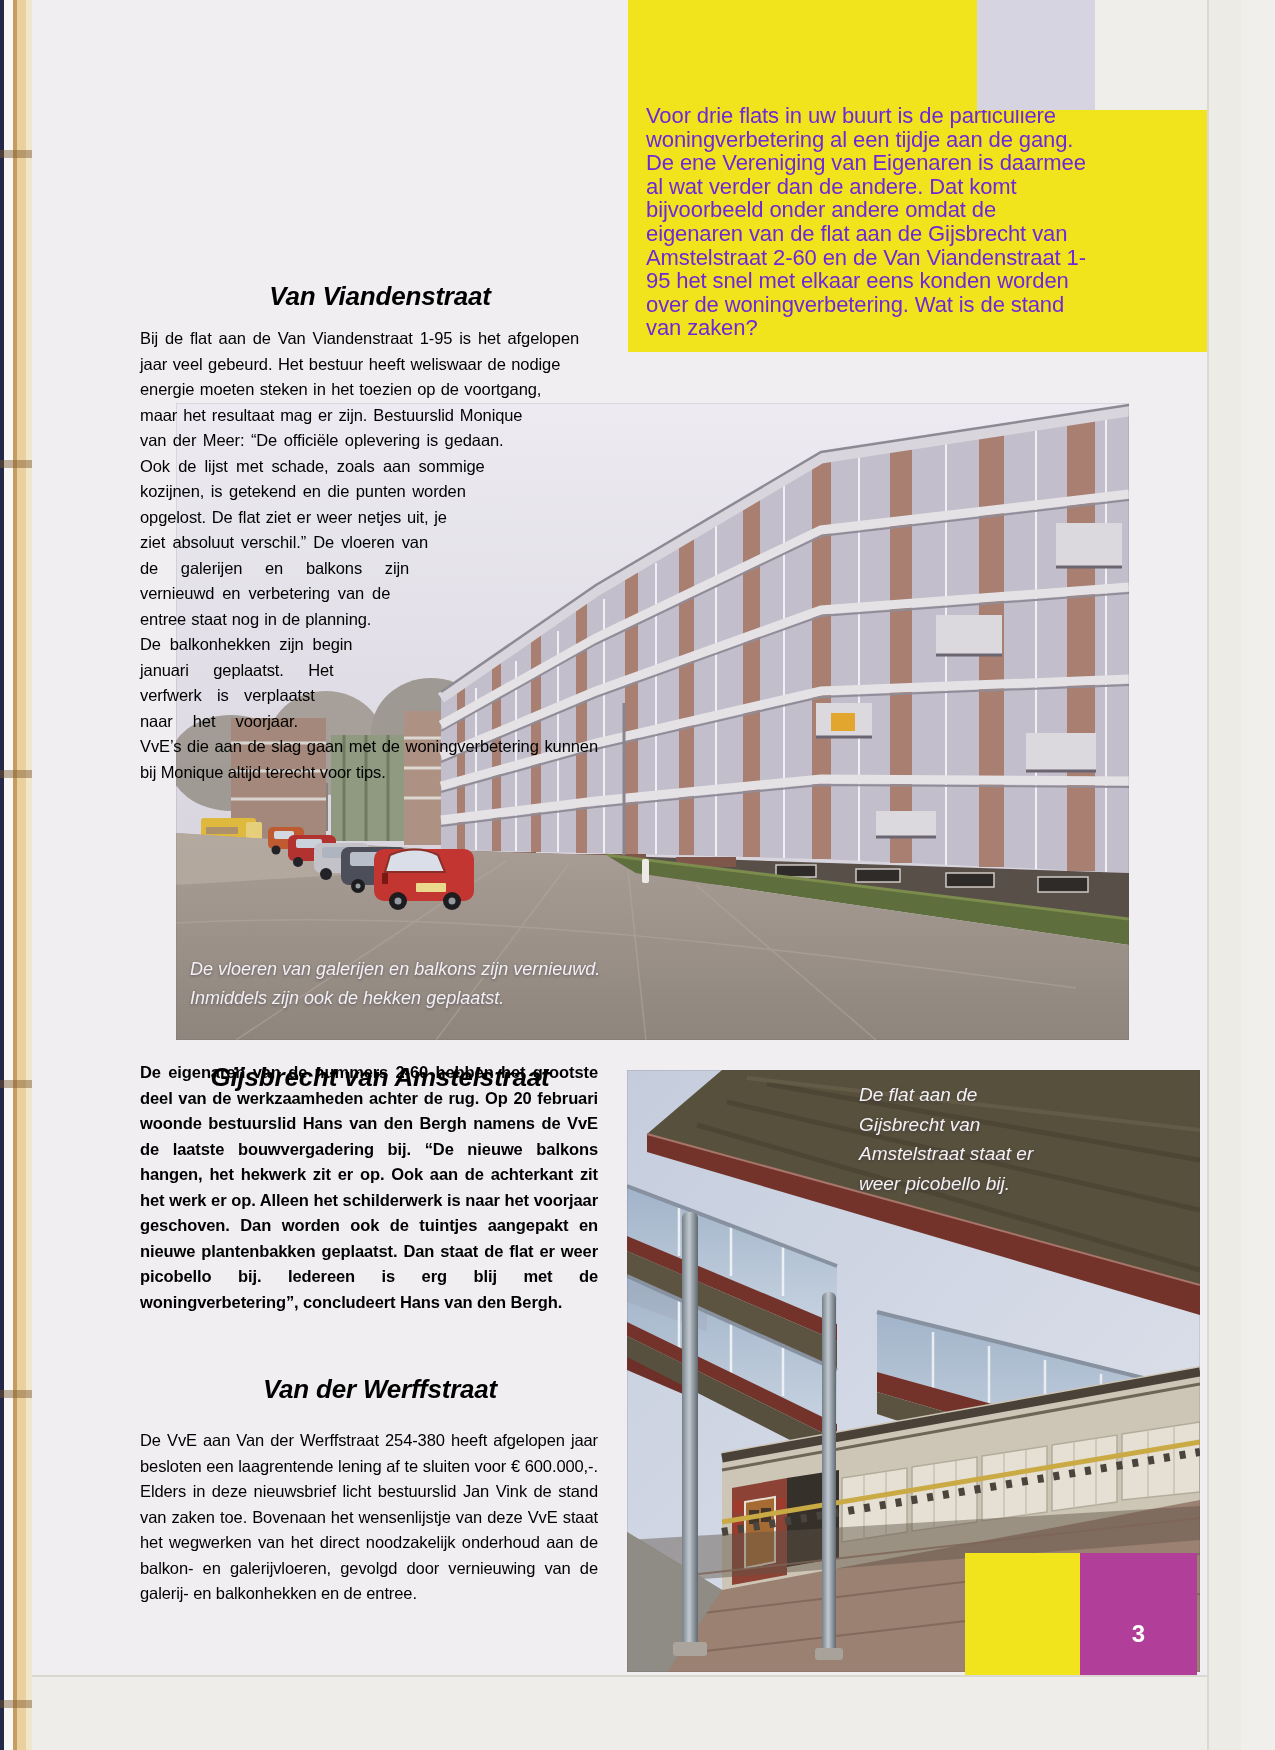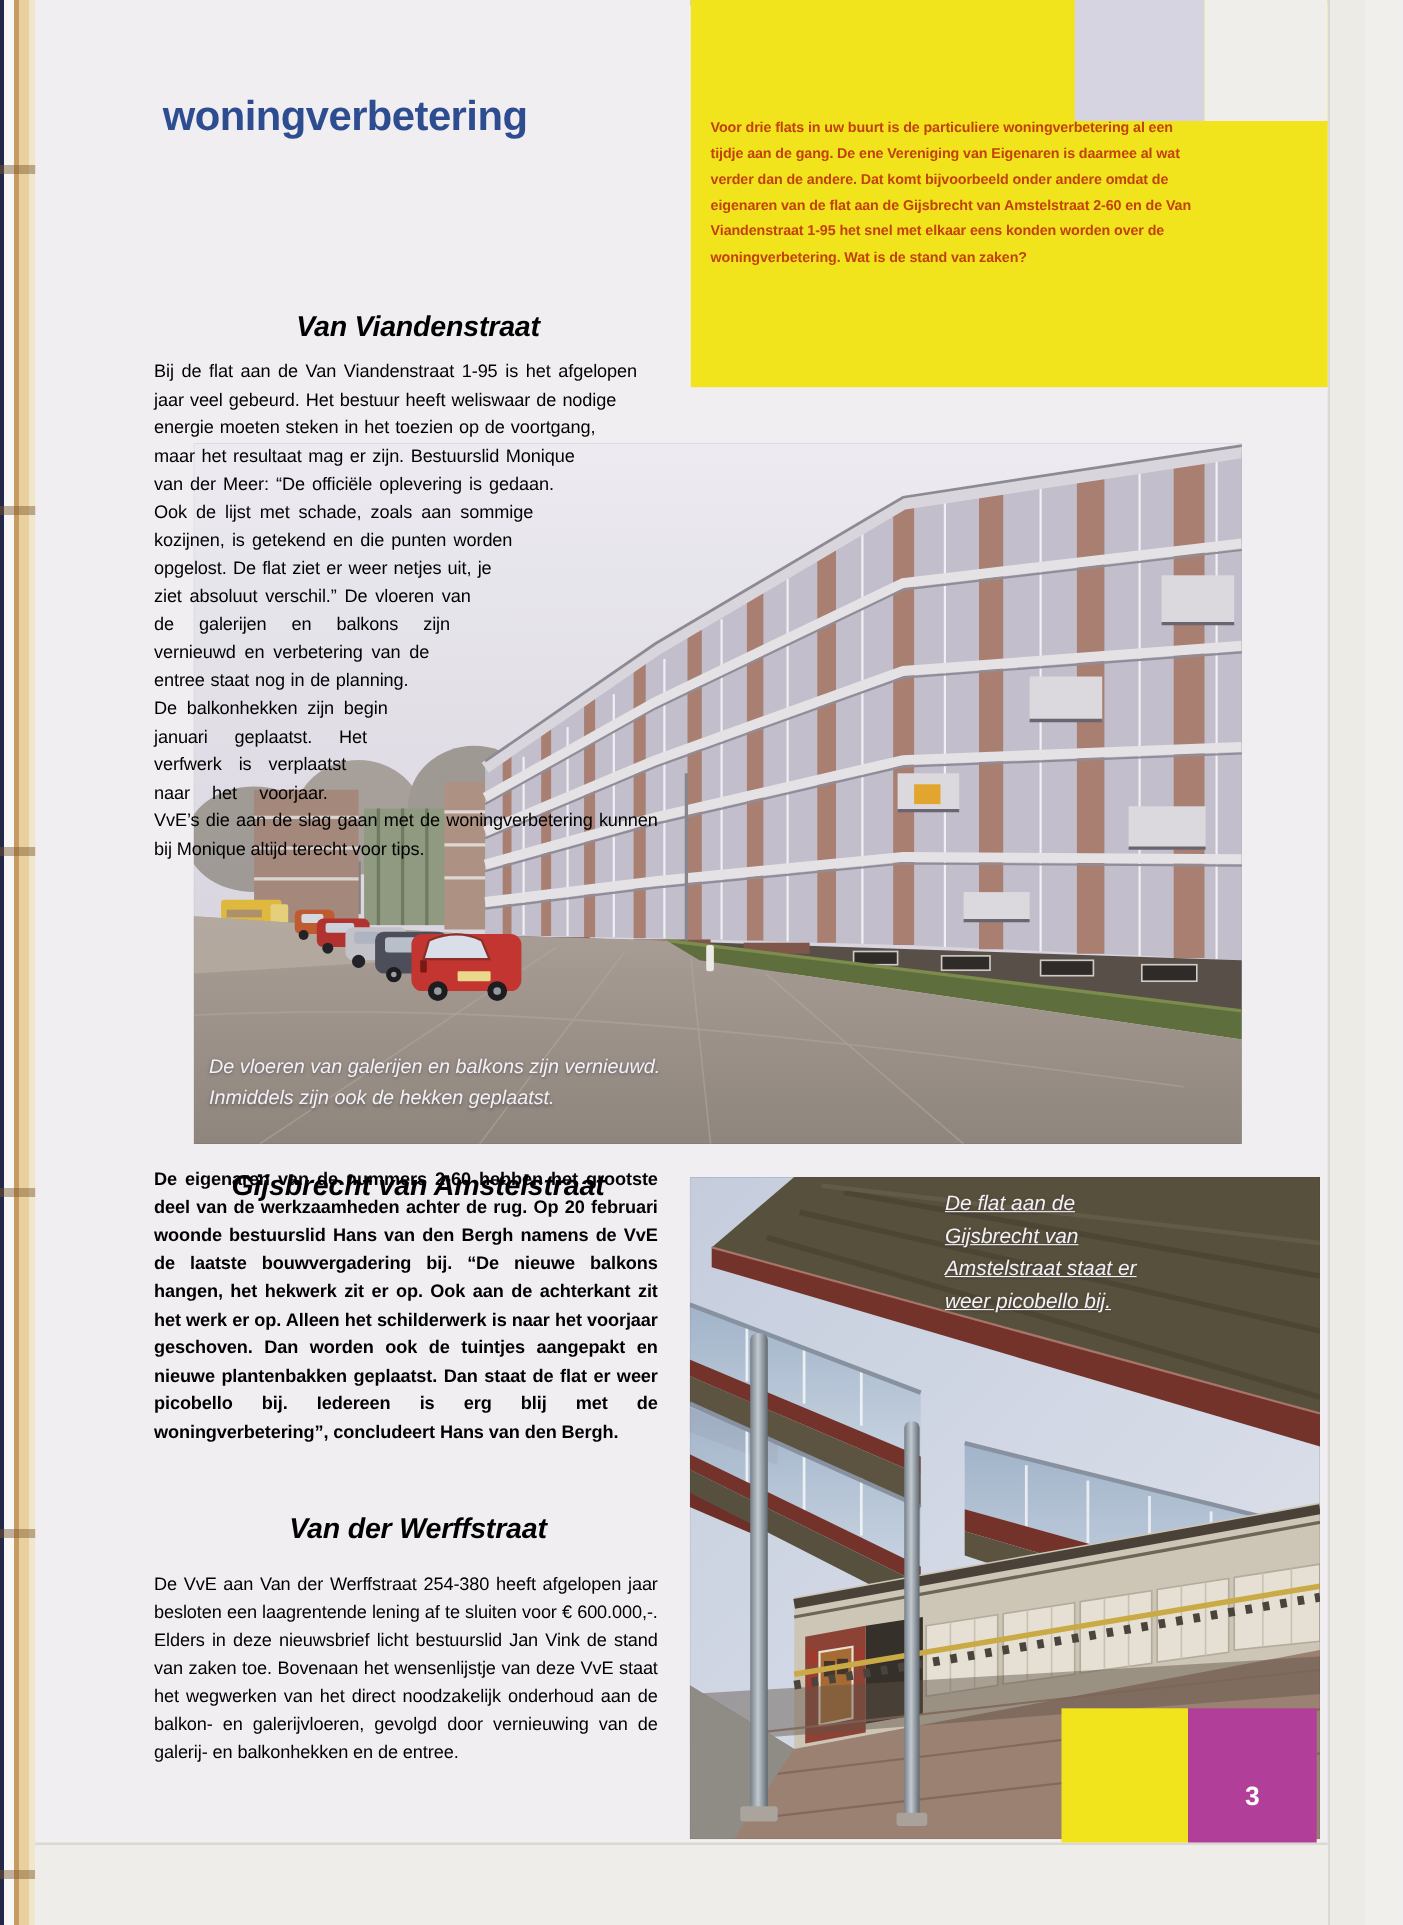--- a/index.html
+++ b/index.html
@@ -27,22 +27,22 @@
   }
   .strip-green{left:628px;top:0;width:142px;height:5px;background:#3a6a4e;}
   .strip-magenta{left:770px;top:0;width:437px;height:5px;background:#b84aa2;}
   
   .intro-box{
     left:628px;top:0;width:579px;height:352px;background:#f2e41c;
     box-sizing:border-box;padding:104px 20px 0 18px;
   }
   .intro-box p{
     margin:0;width:452px;
-    font-size:13px;line-height:23.6px;font-weight:bold;
-    color:#c2410c;letter-spacing:-0.1px;
+    font-size:22px;line-height:23.6px;font-weight:normal;
+    color:#6d28d9;letter-spacing:-0.1px;
   }
   .gray-square{left:977px;top:0;width:118px;height:110px;background:#d6d4e0;}
   .ivory-square{left:1095px;top:0;width:112px;height:110px;background:#f0eeea;}
   
   .title{
     left:148px;top:84px;width:460px;margin:0;
     font-size:38px;line-height:45px;font-weight:bold;color:#2e4d90;letter-spacing:-0.5px;
   }
   .title span{display:block;}
   h2.street{
@@ -67,40 +67,39 @@
   
   .photo{overflow:hidden;z-index:1;}
   .photo1{left:137px;top:403px;width:953px;height:637px;margin-left:39px;}
   .photo2{left:627px;top:1070px;width:573px;height:602px;}
   .photo svg{display:block;}
   .caption{
     position:absolute;font-style:italic;color:#f3f1f4;
     text-shadow:0 1px 3px rgba(55,45,65,.55);z-index:5;
   }
   .caption1{left:14px;top:552px;font-size:18px;line-height:29px;white-space:pre-line;}
-  .caption2{left:232px;top:10px;width:180px;font-size:19px;line-height:29.5px;text-decoration:underline;}
+  .caption2{left:232px;top:10px;width:180px;font-size:19px;line-height:29.5px;}
   
   .yellow-block{left:965px;top:1553px;width:115px;height:122px;background:#f2e41c;z-index:6;}
   .magenta-block{
     left:1080px;top:1553px;width:117px;height:122px;background:#b13e98;z-index:6;
     display:flex;align-items:center;justify-content:center;padding-top:40px;box-sizing:border-box;
   }
   .magenta-block span{color:#fff;font-weight:bold;font-size:24px;}
 </style>
 </head>
 <body>
 
 <div class="abs left-strip"></div>
 <div class="abs right-margin"></div>
 <div class="abs bottom-margin"></div>
 <div class="abs strip-green"></div>
 <div class="abs strip-magenta"></div>
 
 <h1 class="abs title">
-  <span>woningverbetering</span>
 </h1>
 
 <div class="abs intro-box">
   <p>Voor drie flats in uw buurt is de particuliere woningverbetering al een tijdje aan de gang. De ene Vereniging van Eigenaren is daarmee al wat verder dan de andere. Dat komt bijvoorbeeld onder andere omdat de eigenaren van de flat aan de Gijsbrecht van Amstelstraat 2-60 en de Van Viandenstraat 1-95 het snel met elkaar eens konden worden over de woningverbetering. Wat is de stand van zaken?</p>
 </div>
 <div class="abs gray-square"></div>
 <div class="abs ivory-square"></div>
 
 <h2 class="street h-viand">Van Viandenstraat</h2>
 <div class="para para1">

